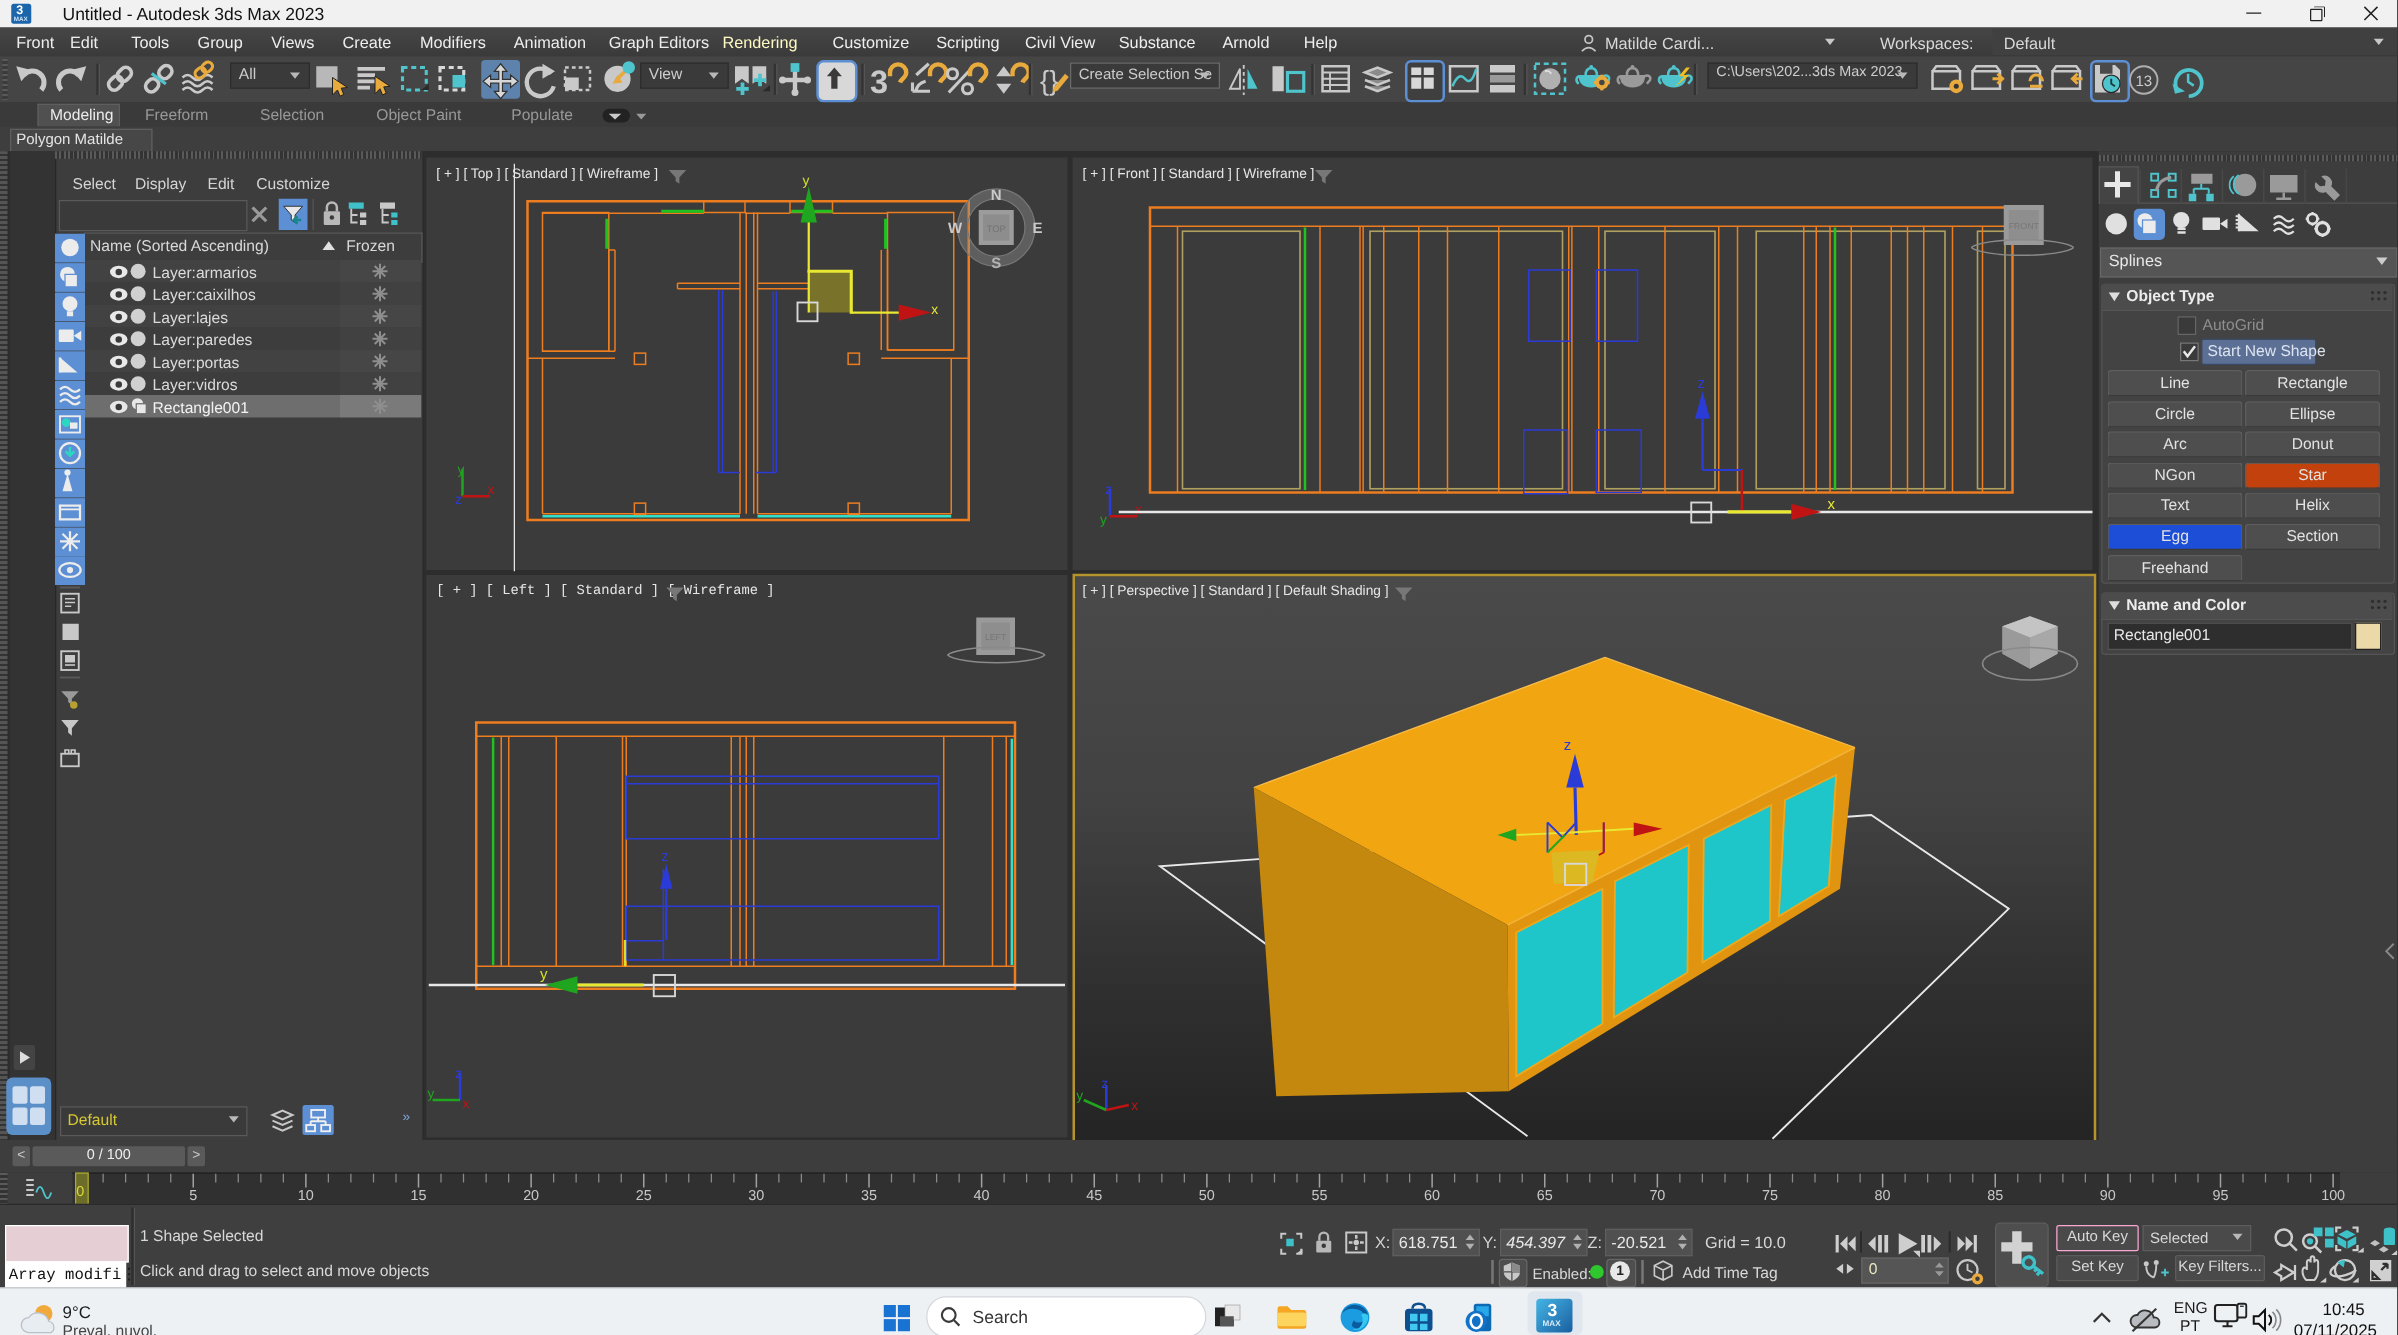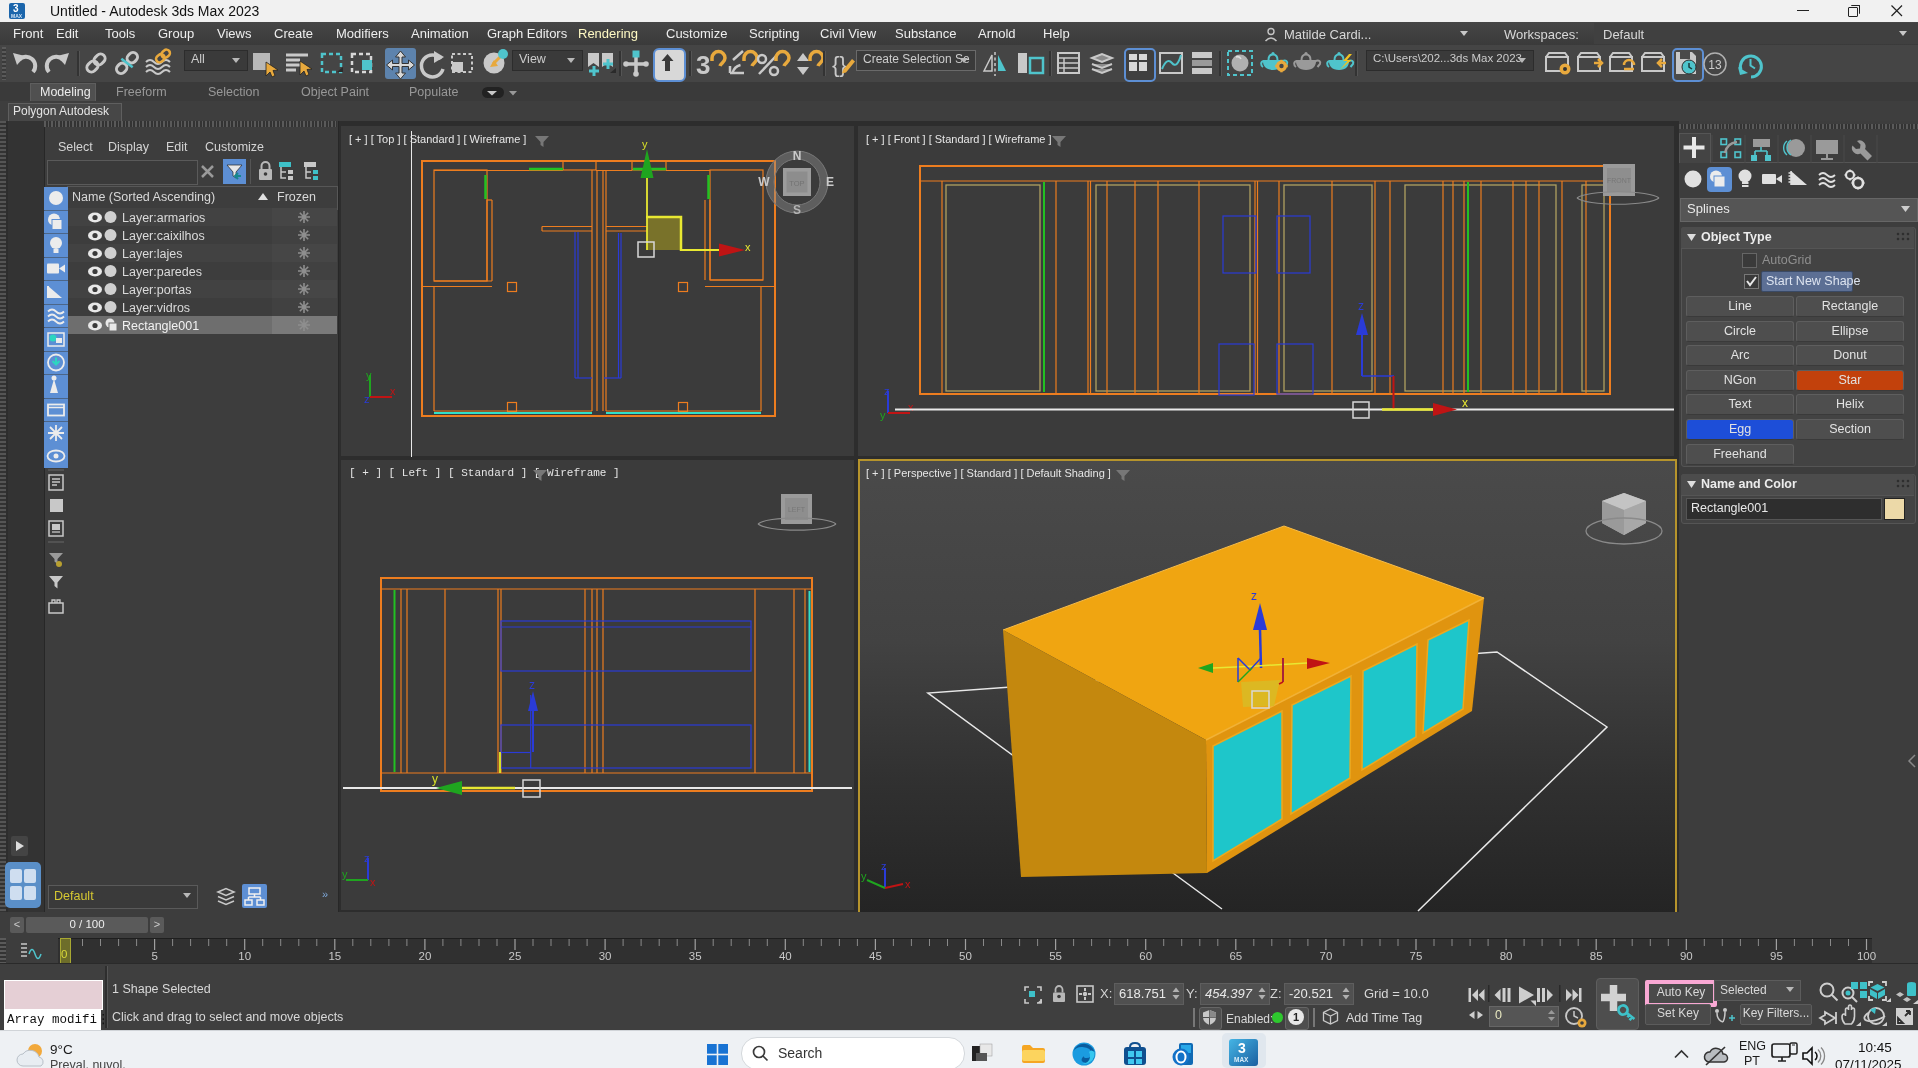--- a/index.html
+++ b/index.html
@@ -262,21 +262,21 @@
 <div class="tx" style="left:409px;top:85px;font-size:12.5px;color:#989898;">Populate</div>
 <div class="abs" style="left:482px;top:87px;width:22px;height:11px;background:#222;border-radius:5.5px;"></div>
 <svg style="left:487px;top:90.5px" width="11" height="5">
       <path d="M0,0 h10 l-5,4.5 z" fill="#c8c8c8"></path>
     </svg>
 <svg style="left:509px;top:90.5px" width="9" height="5">
       <path d="M0,0 h8 l-4,4.5 z" fill="#999"></path>
     </svg>
 <div class="abs" style="left:0;top:101px;width:1918px;height:20px;background:#3e3e3e;"></div>
 <div class="abs" style="left:8px;top:102.5px;width:112px;height:17px;background:#474747;border:1px solid #5f5f5f;"></div>
-<div class="tx" style="left:13px;top:104px;font-size:12px;color:#e4e4e4;">Polygon Autodesk</div>
+<div class="tx" style="left:13px;top:104px;font-size:12px;color:#e4e4e4;">Polygon Matilde</div>
 
 <div class="abs" style="left:0;top:121px;width:1918px;height:797px;background:#2d2d2d;"></div>
 <div class="abs" style="left:0;top:121px;width:8px;height:797px;background:repeating-linear-gradient(180deg,#555 0 2px,#333 2px 4px);width:6px;"></div>
 <div class="abs" style="left:8px;top:121px;width:36px;height:797px;background:#333;"></div>
 <div class="abs" style="left:11px;top:836px;width:17px;height:20px;background:#444;border-radius:2px;"></div>
 <svg style="left:16px;top:841px" width="8" height="10">
       <path d="M0,0 l8,5 -8,5 z" fill="#ddd"></path>
     </svg>
 <div class="abs" style="left:5px;top:862px;width:36px;height:46px;background:#5a8fc8;border-radius:5px;"></div>
 <svg style="left:5px;top:862px" width="36" height="46">
@@ -961,21 +961,21 @@
       <circle cx="18" cy="17" r="1.8" fill="#3f3f3f"></circle>
     </svg>
     <div class="abs" style="left:1596px;top:978px;width:41px;height:50px;background:#4e4e4e;border:1px solid #5e5e5e;border-radius:4px;"></div>
     <svg style="left:1596px;top:978px" width="41" height="50">
       <path d="M17.5,7 v26 M5,19.5 h25" stroke="#d2d2d2" stroke-width="7.5"></path>
       <g transform="translate(27,32) rotate(38)">
         <circle cx="0" cy="0" r="4.5" fill="none" stroke="#3ec1c9" stroke-width="2.8"></circle>
         <path d="M4.5,0 h10 m-3,0 v4 m-3.5,-4 v3" stroke="#3ec1c9" stroke-width="2.6" fill="none"></path>
       </g>
     </svg>
-    <div class="abs" style="left:1645px;top:980px;width:64px;height:19px;background:#4a4a4a;border:4px solid #f9a8d4;border-radius:2px;text-align:center;font-size:12px;color:#d8d8d8;line-height:17px;">Auto Key</div>
+    <div class="abs" style="left:1645px;top:980px;width:64px;height:19px;background:#4a4a4a;border:1px solid #f9a8d4;border-radius:2px;text-align:center;font-size:12px;color:#d8d8d8;line-height:17px;">Auto Key</div>
     <div class="abs" style="left:1645px;top:1004px;width:64px;height:19px;background:#4a4a4a;border:1px solid #5c5c5c;border-radius:2px;text-align:center;font-size:12px;color:#d8d8d8;line-height:17px;">Set Key</div>
     <div class="abs" style="left:1714px;top:980px;width:85px;height:19px;background:#4a4a4a;border:1px solid #5c5c5c;"></div>
     <div class="tx" style="left:1720px;top:983px;font-size:12px;color:#d8d8d8;">Selected</div>
     <svg style="left:1786px;top:987px" width="9" height="6">
       <path d="M0,0 h8 l-4,5 z" fill="#b8b8b8"></path>
     </svg>
     <svg style="left:1712px;top:1006px" width="26" height="20">
       <circle cx="5" cy="5" r="2" fill="#c8c8c8"></circle>
       <circle cx="13" cy="4" r="2" fill="#c8c8c8"></circle>
       <path d="M5,7 q0,7 6,9 M13,6 q0,6 -2,10" stroke="#c8c8c8" stroke-width="1.5" fill="none"></path>

